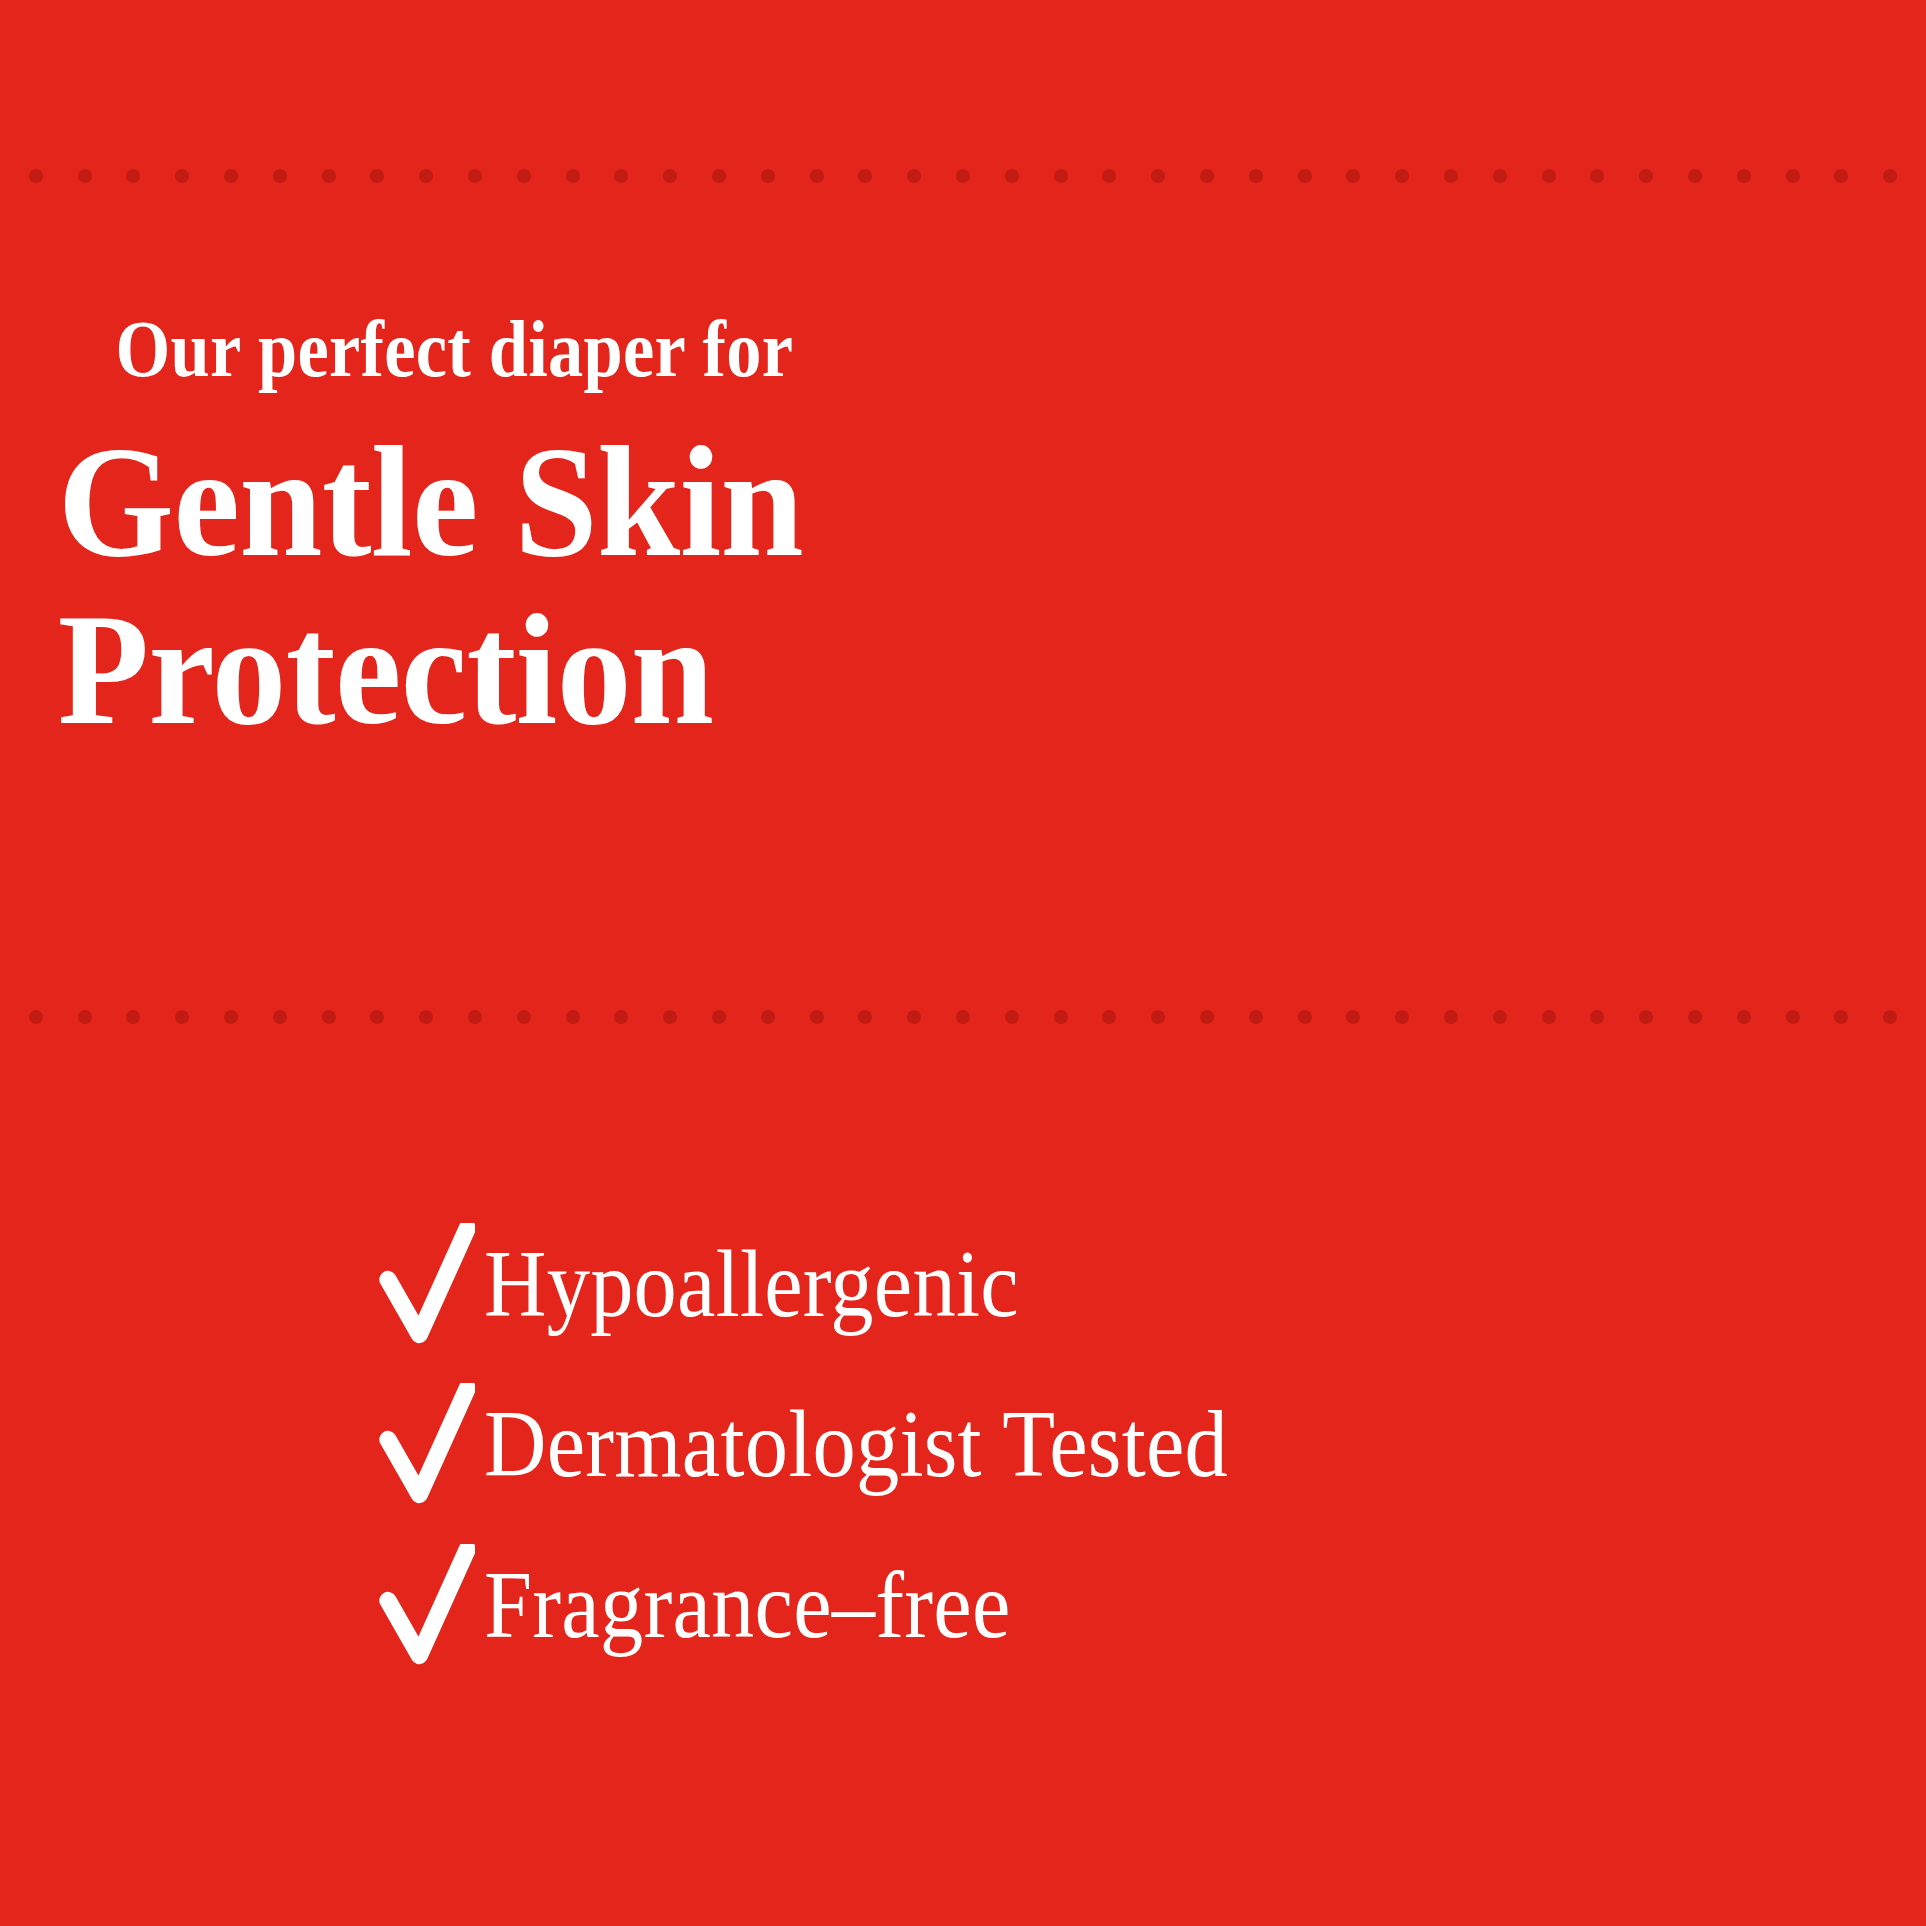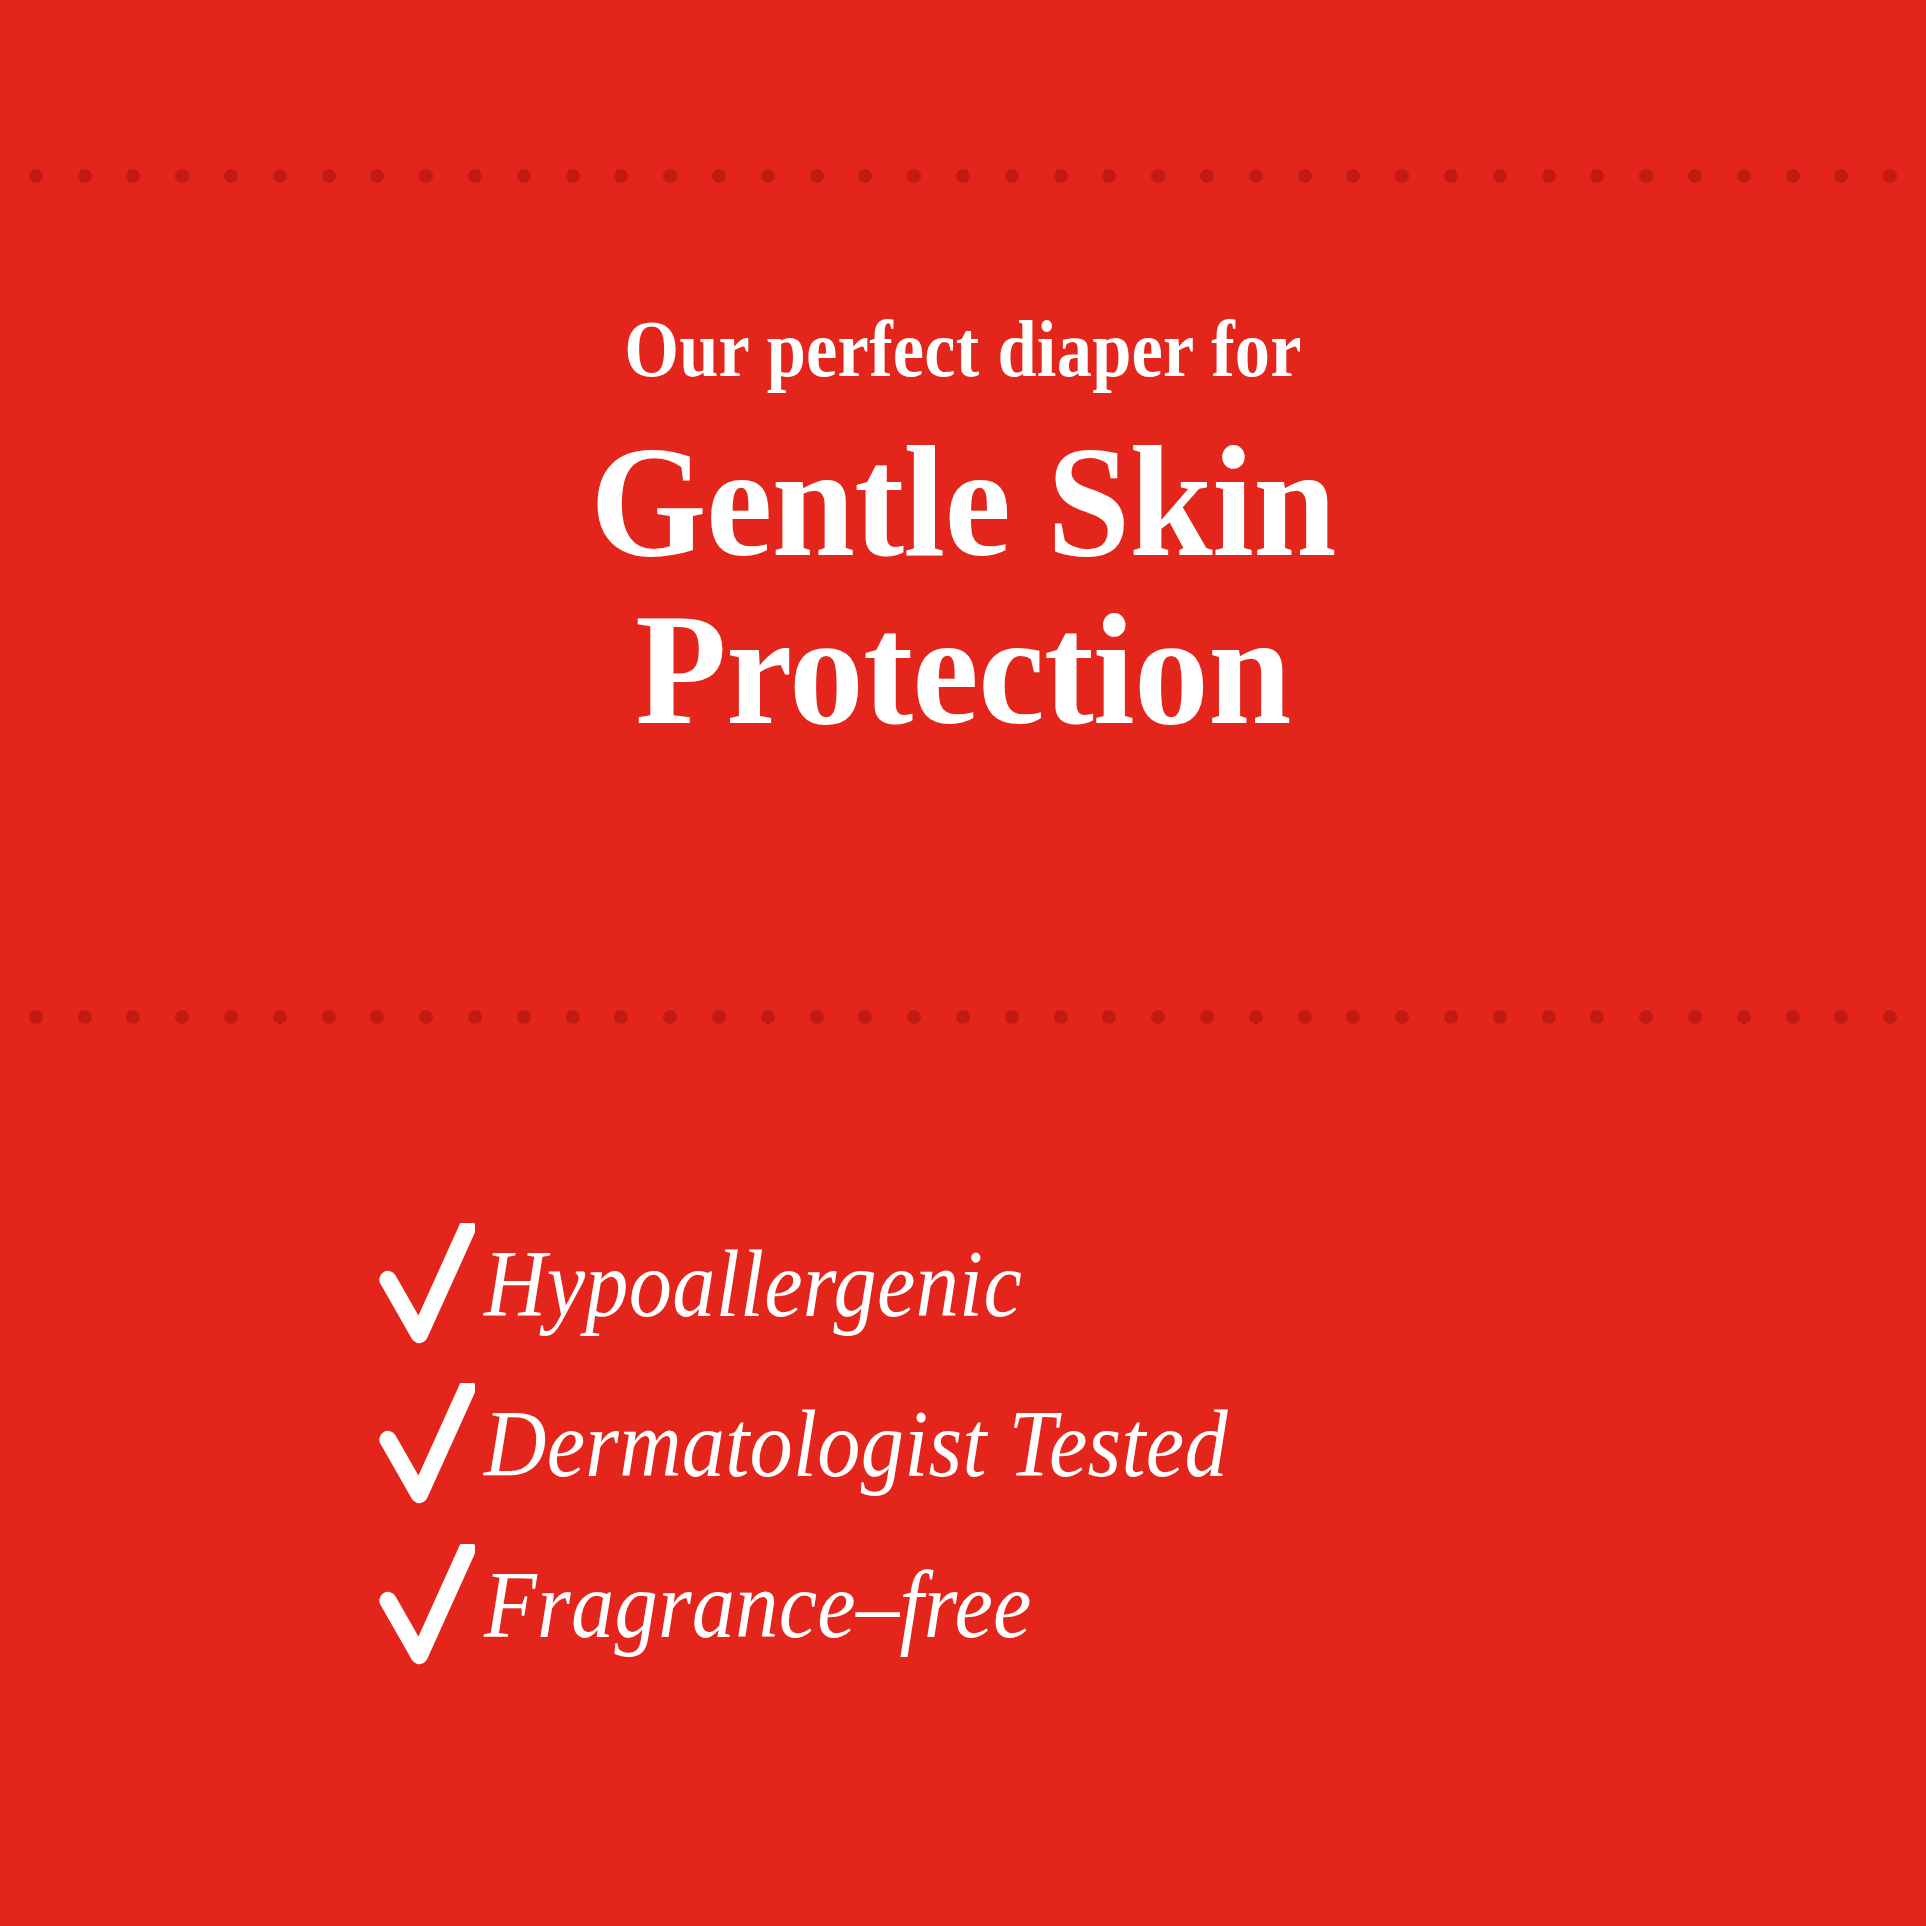--- a/index.html
+++ b/index.html
@@ -38,21 +38,20 @@
 
   #rule-top    { top: 169px; }
   #rule-bottom { top: 1010px; }
 
   
   #headline-block {
     position: absolute;
     left: 0;
     top: 302px;
     width: 1926px;
-    text-align: center;
   }
 
   #eyebrow {
     display: block;
     color: #ffffff;
     font-family: "Liberation Serif", "DejaVu Serif", serif;
     font-size: 80px;
     font-weight: 700;
     line-height: 1.18;
     letter-spacing: 0.3px;
@@ -84,21 +83,20 @@
     left: 379px;
     top: 1207px;
     width: 1477px;
   }
 
   .benefit-item {
     display: flex;
     align-items: center;
     height: 153px;
     margin-bottom: 7.7px;
-    font-style: italic;
   }
 
   .check-wrap {
     flex: 0 0 auto;
     width: 96px;
     height: 122px;
     position: relative;
     margin-right: 9px;
   }
   .check-wrap svg {

